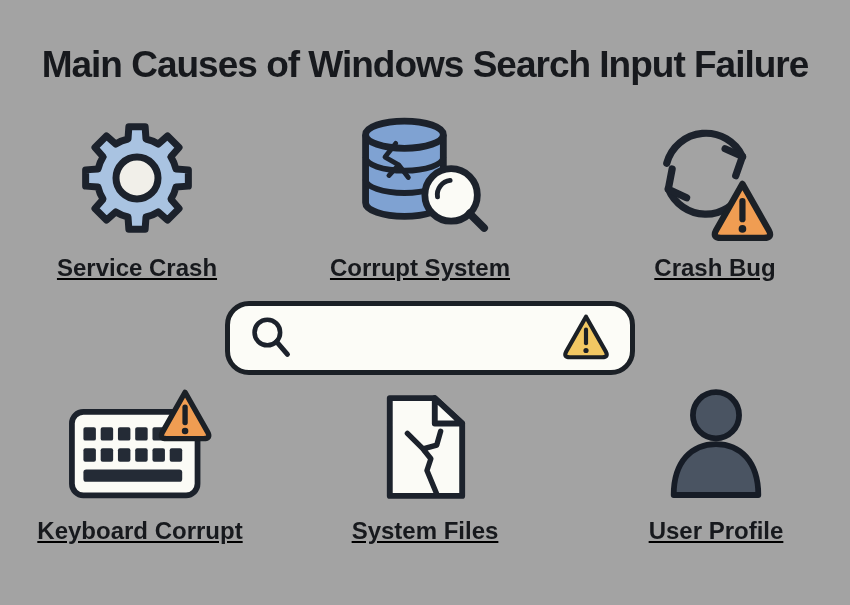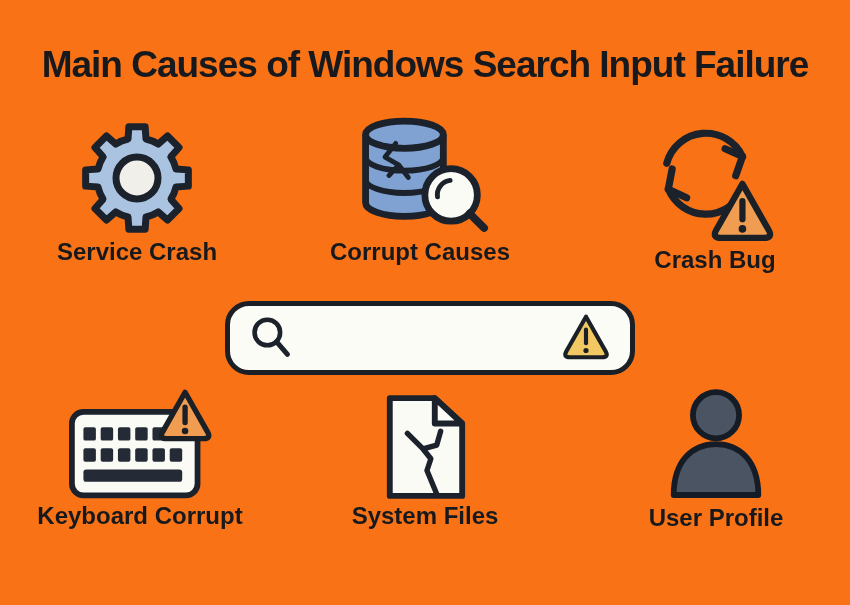--- a/index.html
+++ b/index.html
@@ -1,37 +1,39 @@
 <!DOCTYPE html>
 <html><head>
 <meta charset="utf-8">
 <style>
   html,body{margin:0;padding:0;}
   .canvas{
     position:relative;
     width:850px;height:605px;
-    background:#f97316;
+    background:#a3a3a3;
     font-family:"Liberation Sans", sans-serif;
     overflow:hidden;
   }
   .title{
     position:absolute;
     top:44px;left:0;right:0;
     margin:0;
     text-align:center;
     font-size:37px;
     font-weight:bold;
     letter-spacing:-1px;
     color:#17191d;
   }
   .cause{
     position:absolute;
     display:flex;
     flex-direction:column;
     align-items:center;
+    justify-content:space-between;
+    text-decoration:underline;
   }
   .cause-label{
     font-size:24px;
     font-weight:bold;
     color:#17191d;
     white-space:nowrap;
   }
   .searchbar{
     position:absolute;
     left:225px;top:301px;
@@ -73,21 +75,21 @@
     <svg width="138" height="124" viewBox="0 0 142 127">
       <path fill="#7fa2d2" stroke="#1c222c" stroke-width="7" d="M15,21 V91 A40,14 0 0 0 95,91 V21"></path>
       <path fill="none" stroke="#1c222c" stroke-width="6" d="M15,44 A40,14 0 0 0 95,44"></path>
       <path fill="none" stroke="#1c222c" stroke-width="6" d="M15,67 A40,14 0 0 0 95,67"></path>
       <ellipse cx="55" cy="21" rx="40" ry="14" fill="#7fa2d2" stroke="#1c222c" stroke-width="7"></ellipse>
       <path fill="none" stroke="#1c222c" stroke-width="5" stroke-linecap="round" stroke-linejoin="round" d="M46,30 L35,44 L49,52 L39,63 M49,52 L59,65"></path>
       <circle cx="103" cy="83" r="27" fill="#fbfbf6" stroke="#1c222c" stroke-width="7"></circle>
       <path fill="none" stroke="#1c222c" stroke-width="5" stroke-linecap="round" d="M89,85 A15,15 0 0 1 102,68"></path>
       <path stroke="#1c222c" stroke-width="8" stroke-linecap="round" d="M122,102 L137,117"></path>
     </svg>
-    <div class="cause-label">Corrupt Causes</div>
+    <div class="cause-label">Corrupt System</div>
   </div>
 
   <div class="cause" style="left:585px;top:116px;width:260px;height:166px">
     <svg width="130" height="130" viewBox="0 0 135 135">
       <path fill="none" stroke="#1c222c" stroke-width="7.5" stroke-linecap="round" d="M17.4,49.1 A42,42 0 0 1 96.1,42.3"></path>
       <path fill="none" stroke="#1c222c" stroke-width="7.5" stroke-linecap="round" d="M96,42 L78,34 M96,42 L89,62"></path>
       <path fill="none" stroke="#1c222c" stroke-width="7.5" stroke-linecap="round" d="M96.1,77.7 A42,42 0 0 1 19.1,75.7"></path>
       <path fill="none" stroke="#1c222c" stroke-width="7.5" stroke-linecap="round" d="M19,76 L38,85 M19,76 L23,55"></path>
       <g transform="translate(60,64) scale(0.72)">
         <path fill="#f09d52" stroke="#1b2026" stroke-width="9" stroke-linejoin="round" d="M50,9 L88,76 Q94,87 81,87 L19,87 Q6,87 12,76 Z"></path>

